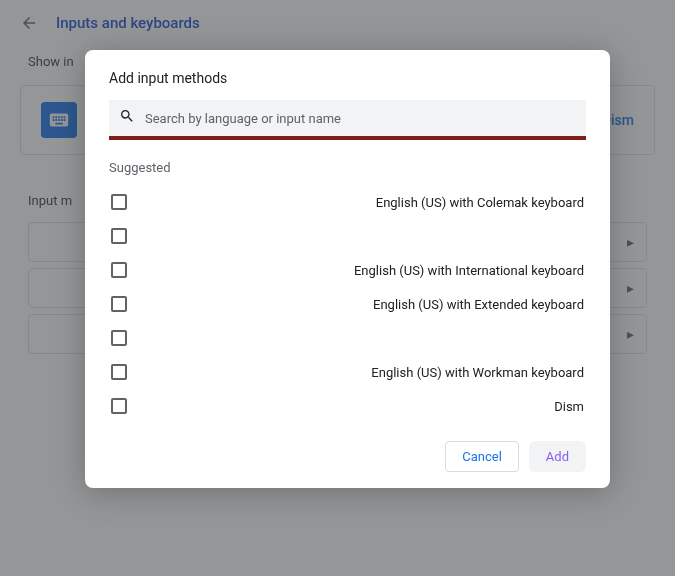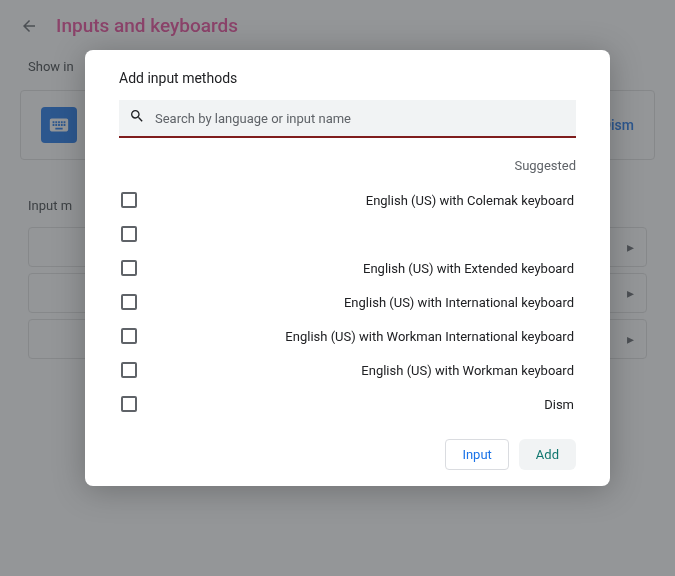--- a/index.html
+++ b/index.html
@@ -1,50 +1,50 @@
 <!DOCTYPE html>
 <html><head>
   <meta charset="utf-8">
   <style>
     * { box-sizing: border-box; margin: 0; padding: 0; font-family: Roboto, Arial, sans-serif; }
     body { width: 675px; height: 576px; overflow: hidden; position: relative; background: #f1f3f4; }
     
     .backdrop { position: absolute; inset: 0; background: #fff; }
     .header { display: flex; align-items: center; padding: 14px 20px; gap: 18px; }
     .back-arrow { width: 18px; height: 18px; display: flex; align-items: center; justify-content: center; cursor: pointer; }
-    .header-title { font-size: 19px; font-weight: 500; color: #ec4899; }
+    .header-title { font-size: 15px; font-weight: 500; color: #1d4ed8; }
     .show-label { padding: 8px 28px; font-size: 13px; color: #3c4043; }
     
     .card { margin: 8px 20px; border: 1px solid #e0e0e0; border-radius: 4px; padding: 16px 20px; display: flex; align-items: center; justify-content: space-between; }
     .card-icon { width: 36px; height: 36px; background: #1a73e8; border-radius: 4px; display: flex; align-items: center; justify-content: center; }
     .dismiss { color: #1a73e8; font-size: 14px; font-weight: 500; cursor: pointer; }
     
     .section-label { padding: 30px 28px 8px; font-size: 13px; color: #3c4043; }
     .row { margin: 6px 28px; padding: 10px 12px; border: 1px solid #e0e0e0; border-radius: 4px; display: flex; justify-content: flex-end; align-items: center; height: 40px; }
     .chevron { font-size: 14px; color: #5f6368; }
     
     .overlay { position: absolute; inset: 0; background: rgba(60,64,67,0.55); }
     
-    .dialog { position: absolute; top: 50px; left: 85px; width: 525px; background: #fff; border-radius: 8px; box-shadow: 0 4px 32px rgba(0,0,0,0.25); padding: 20px 34px 16px; }
+    .dialog { position: absolute; top: 50px; left: 85px; width: 525px; background: #fff; border-radius: 8px; box-shadow: 0 4px 32px rgba(0,0,0,0.25); padding: 20px 24px 16px; }
     .dialog-title { font-size: 14px; color: #202124; margin-bottom: 14px; }
     
-    .search-wrap { background: #f1f3f4; border-bottom: 2px solid #7f1d1d; display: flex; align-items: center; padding: 8px 10px; gap: 10px; margin-bottom: 20px; }
+    .search-wrap { background: #f1f3f4; border-bottom: 4px solid #7f1d1d; display: flex; align-items: center; padding: 8px 10px; gap: 10px; margin-bottom: 20px; }
     .search-wrap input { border: none; background: transparent; outline: none; font-size: 13px; flex: 1; color: #202124; }
     .search-wrap input::placeholder { color: #5f6368; }
     
-    .suggested { font-size: 13px; color: #5f6368; margin-bottom: 10px; text-align: right; }
+    .suggested { font-size: 13px; color: #5f6368; margin-bottom: 10px; }
     
     .option { display: flex; align-items: center; gap: 22px; padding: 9px 2px; cursor: pointer; justify-content: space-between; }
     .checkbox { width: 16px; height: 16px; border: 2px solid #5f6368; border-radius: 2px; flex-shrink: 0; }
     .option-label { font-size: 13px; color: #202124; }
     
     .dialog-actions { display: flex; justify-content: flex-end; gap: 10px; margin-top: 18px; }
     .btn { padding: 7px 16px; font-size: 13px; border-radius: 4px; cursor: pointer; border: 1px solid transparent; background: transparent; }
     .btn-cancel { color: #1a73e8; border-color: #dadce0; }
-    .btn-add { color: #0f766e; background: #f1f3f4; border-radius: 6px; }
+    .btn-add { color: #8b5cf6; background: #f1f3f4; border-radius: 6px; }
   </style>
 </head>
 <body>
 
 <div class="backdrop">
   <div class="header">
     <div class="back-arrow">
       <svg width="18" height="18" viewBox="0 0 24 24" fill="#5f6368">
           <path d="M20 11H7.83l5.59-5.59L12 4l-8 8 8 8 1.41-1.41L7.83 13H20v-2z"></path>
         </svg>
@@ -88,36 +88,35 @@
 
   <div class="option">
     <div class="checkbox"></div>
     <div class="option-label">English (US) with Colemak keyboard</div>
   </div>
   <div class="option">
     <div class="checkbox"></div>
   </div>
   <div class="option">
     <div class="checkbox"></div>
+    <div class="option-label">English (US) with International keyboard</div>
+  </div>
+  <div class="option">
+    <div class="checkbox"></div>
     <div class="option-label">English (US) with Extended keyboard</div>
   </div>
   <div class="option">
     <div class="checkbox"></div>
-    <div class="option-label">English (US) with International keyboard</div>
-  </div>
-  <div class="option">
-    <div class="checkbox"></div>
-    <div class="option-label">English (US) with Workman International keyboard</div>
   </div>
   <div class="option">
     <div class="checkbox"></div>
     <div class="option-label">English (US) with Workman keyboard</div>
   </div>
   <div class="option">
     <div class="checkbox"></div>
     <div class="option-label">Dism</div>
   </div>
 
   <div class="dialog-actions">
-    <button class="btn btn-cancel">Input</button>
+    <button class="btn btn-cancel">Cancel</button>
     <button class="btn btn-add">Add</button>
   </div>
 </div>
 
 </body></html>

